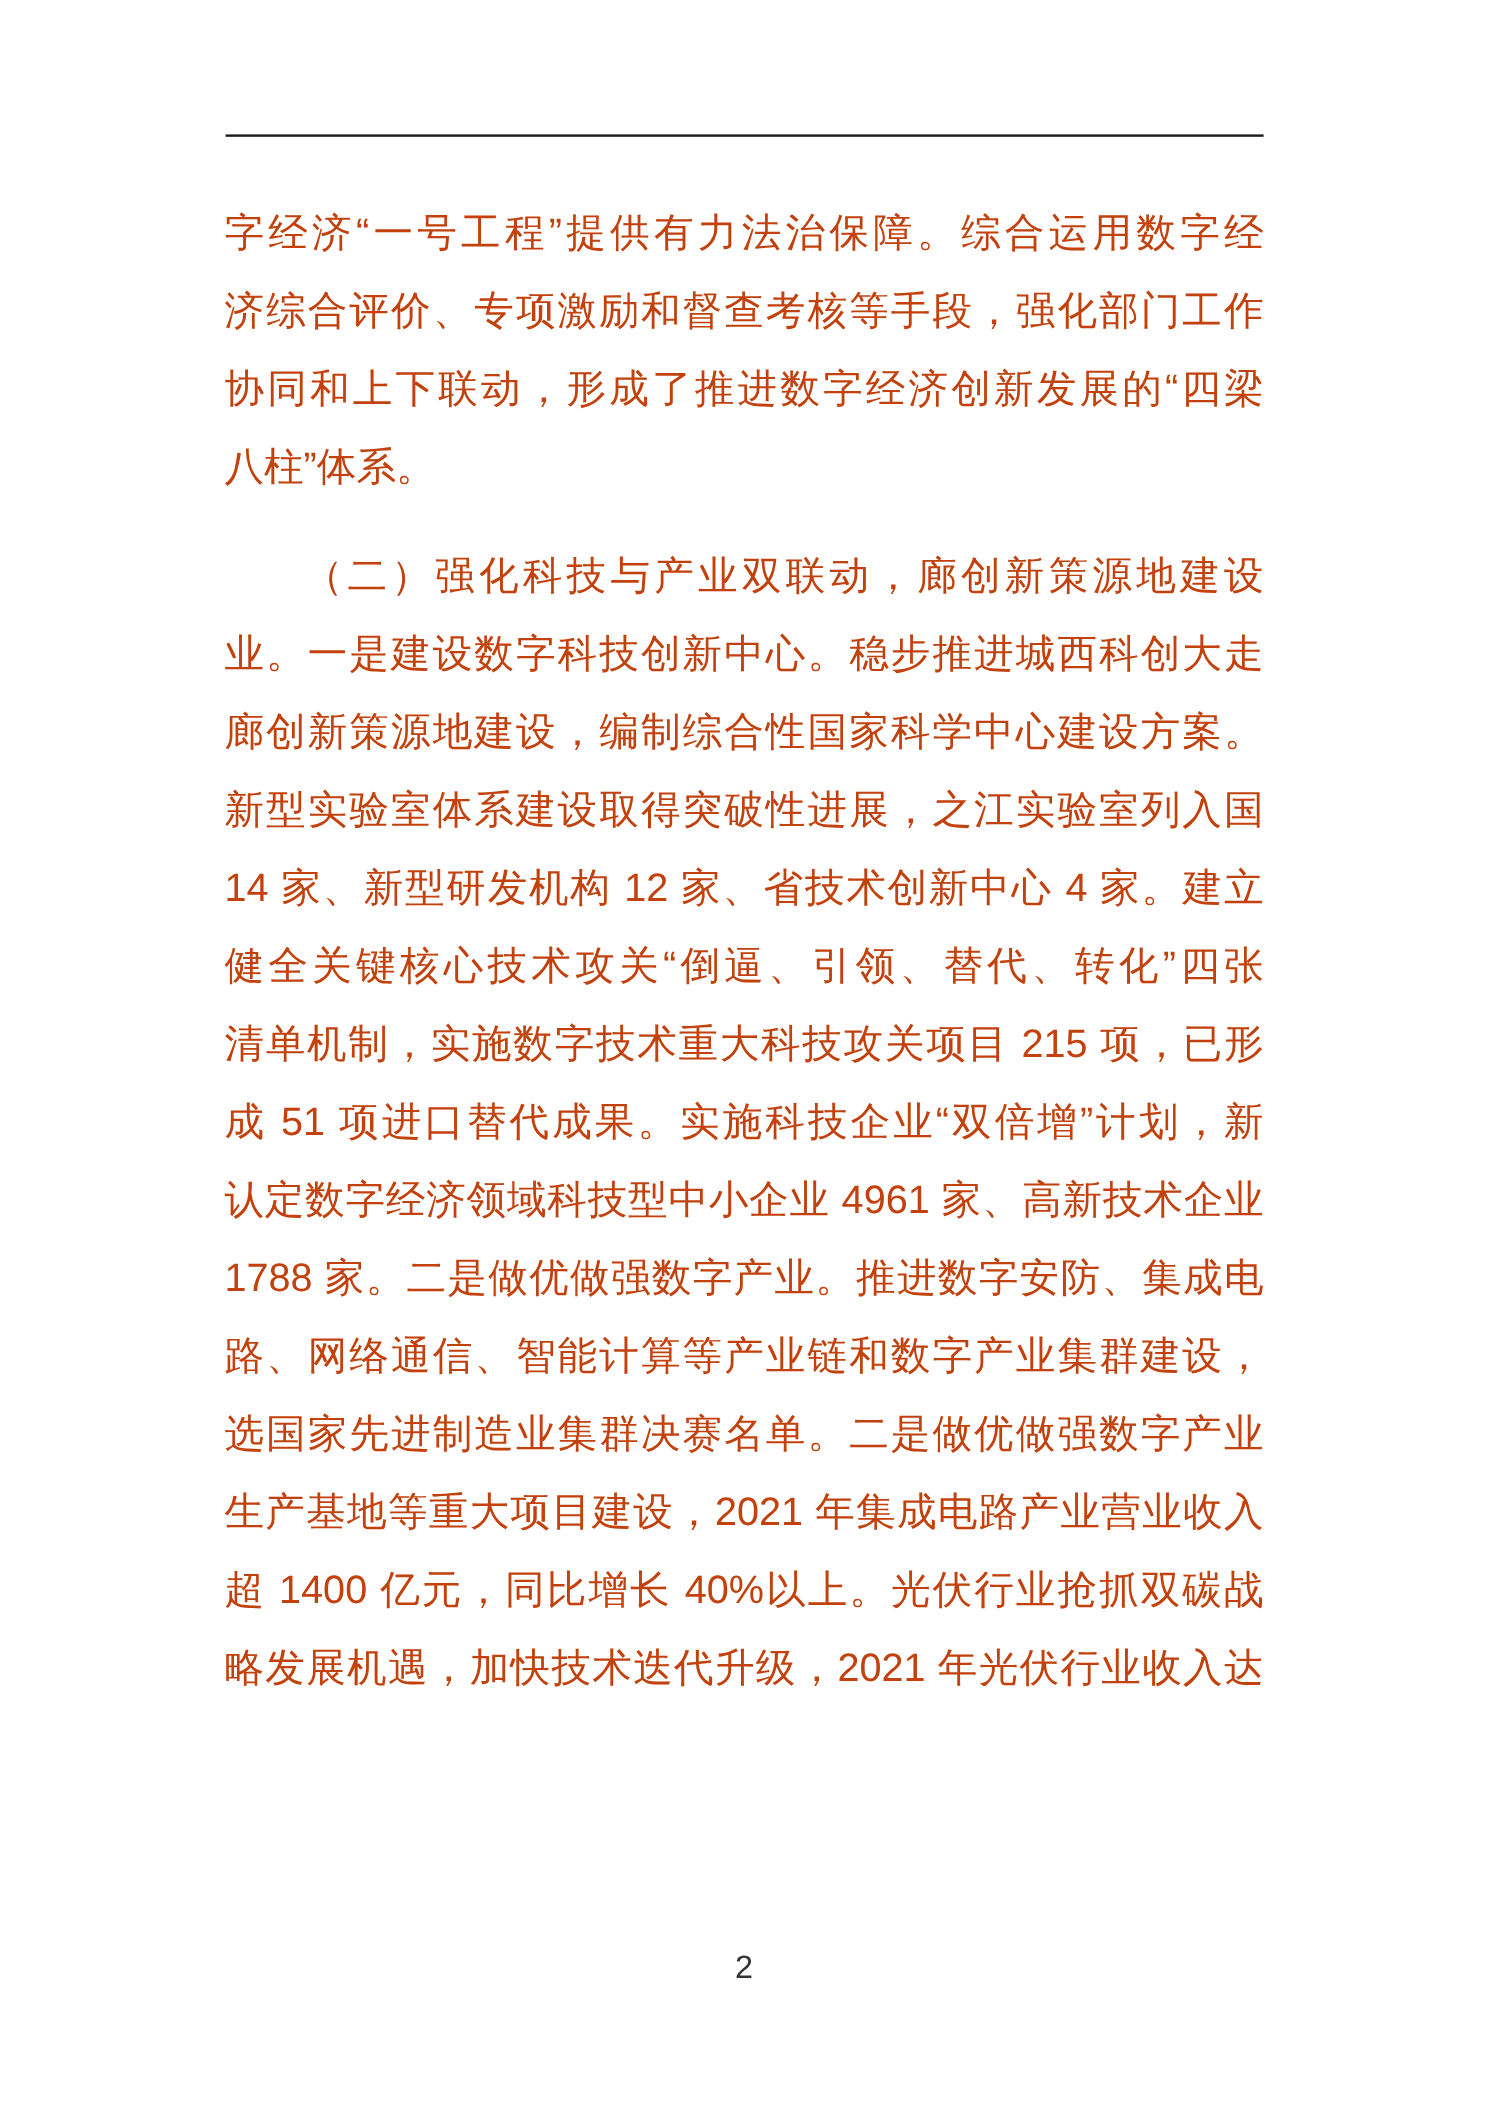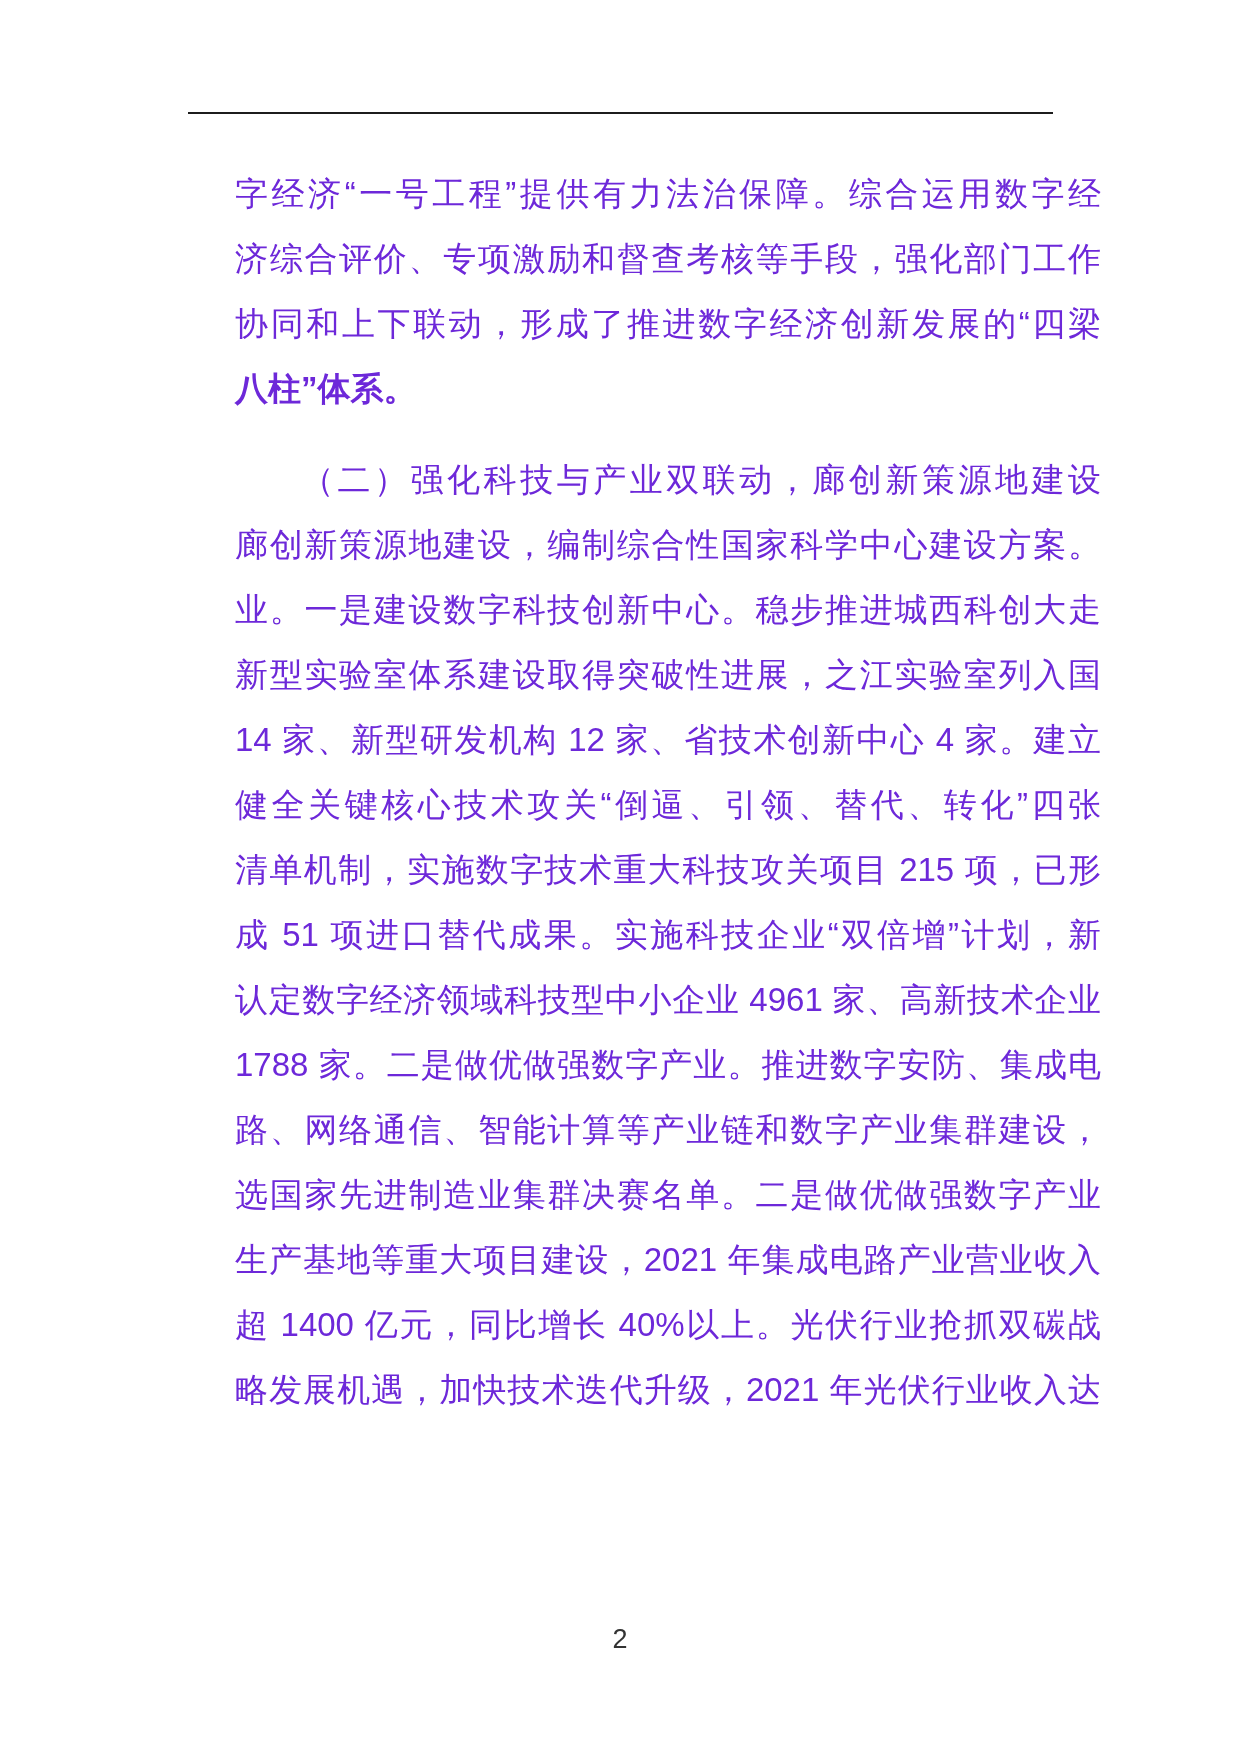--- a/index.html
+++ b/index.html
@@ -21,42 +21,40 @@
     top: 112px;
     width: 865px;
     height: 2px;
     background: #1c1c1c;
   }
   .content {
     position: absolute;
     left: 187px;
     top: 161px;
     width: 866px;
-    color: #6d28d9;
-    margin-left: 48px;
+    color: #c2410c;
   }
   .para {
     margin: 0;
     padding: 0;
   }
   .para.second {
     margin-top: 26px;
   }
   .line {
     height: 65px;
     line-height: 65px;
     font-size: 33px;
     text-align: justify;
     text-align-last: justify;
     white-space: normal;
   }
   .line.short {
     text-align: left;
     text-align-last: left;
-    font-weight: bold;
   }
   .line.indent {
     text-indent: 66px;
   }
   .page-number {
     position: absolute;
     left: 0;
     top: 1621px;
     width: 100%;
     height: 36px;
@@ -77,22 +75,22 @@
 
     <div class="para first">
       <div class="line">字经济“一号工程”提供有力法治保障。综合运用数字经</div>
       <div class="line">济综合评价、专项激励和督查考核等手段，强化部门工作</div>
       <div class="line">协同和上下联动，形成了推进数字经济创新发展的“四梁</div>
       <div class="line short">八柱”体系。</div>
     </div>
 
     <div class="para second">
       <div class="line indent">（二）强化科技与产业双联动，廊创新策源地建设</div>
+      <div class="line">业。一是建设数字科技创新中心。稳步推进城西科创大走</div>
       <div class="line">廊创新策源地建设，编制综合性国家科学中心建设方案。</div>
-      <div class="line">业。一是建设数字科技创新中心。稳步推进城西科创大走</div>
       <div class="line">新型实验室体系建设取得突破性进展，之江实验室列入国</div>
       <div class="line">14 家、新型研发机构 12 家、省技术创新中心 4 家。建立</div>
       <div class="line">健全关键核心技术攻关“倒逼、引领、替代、转化”四张</div>
       <div class="line">清单机制，实施数字技术重大科技攻关项目 215 项，已形</div>
       <div class="line">成 51 项进口替代成果。实施科技企业“双倍增”计划，新</div>
       <div class="line">认定数字经济领域科技型中小企业 4961 家、高新技术企业</div>
       <div class="line">1788 家。二是做优做强数字产业。推进数字安防、集成电</div>
       <div class="line">路、网络通信、智能计算等产业链和数字产业集群建设，</div>
       <div class="line">选国家先进制造业集群决赛名单。二是做优做强数字产业</div>
       <div class="line">生产基地等重大项目建设，2021 年集成电路产业营业收入</div>

